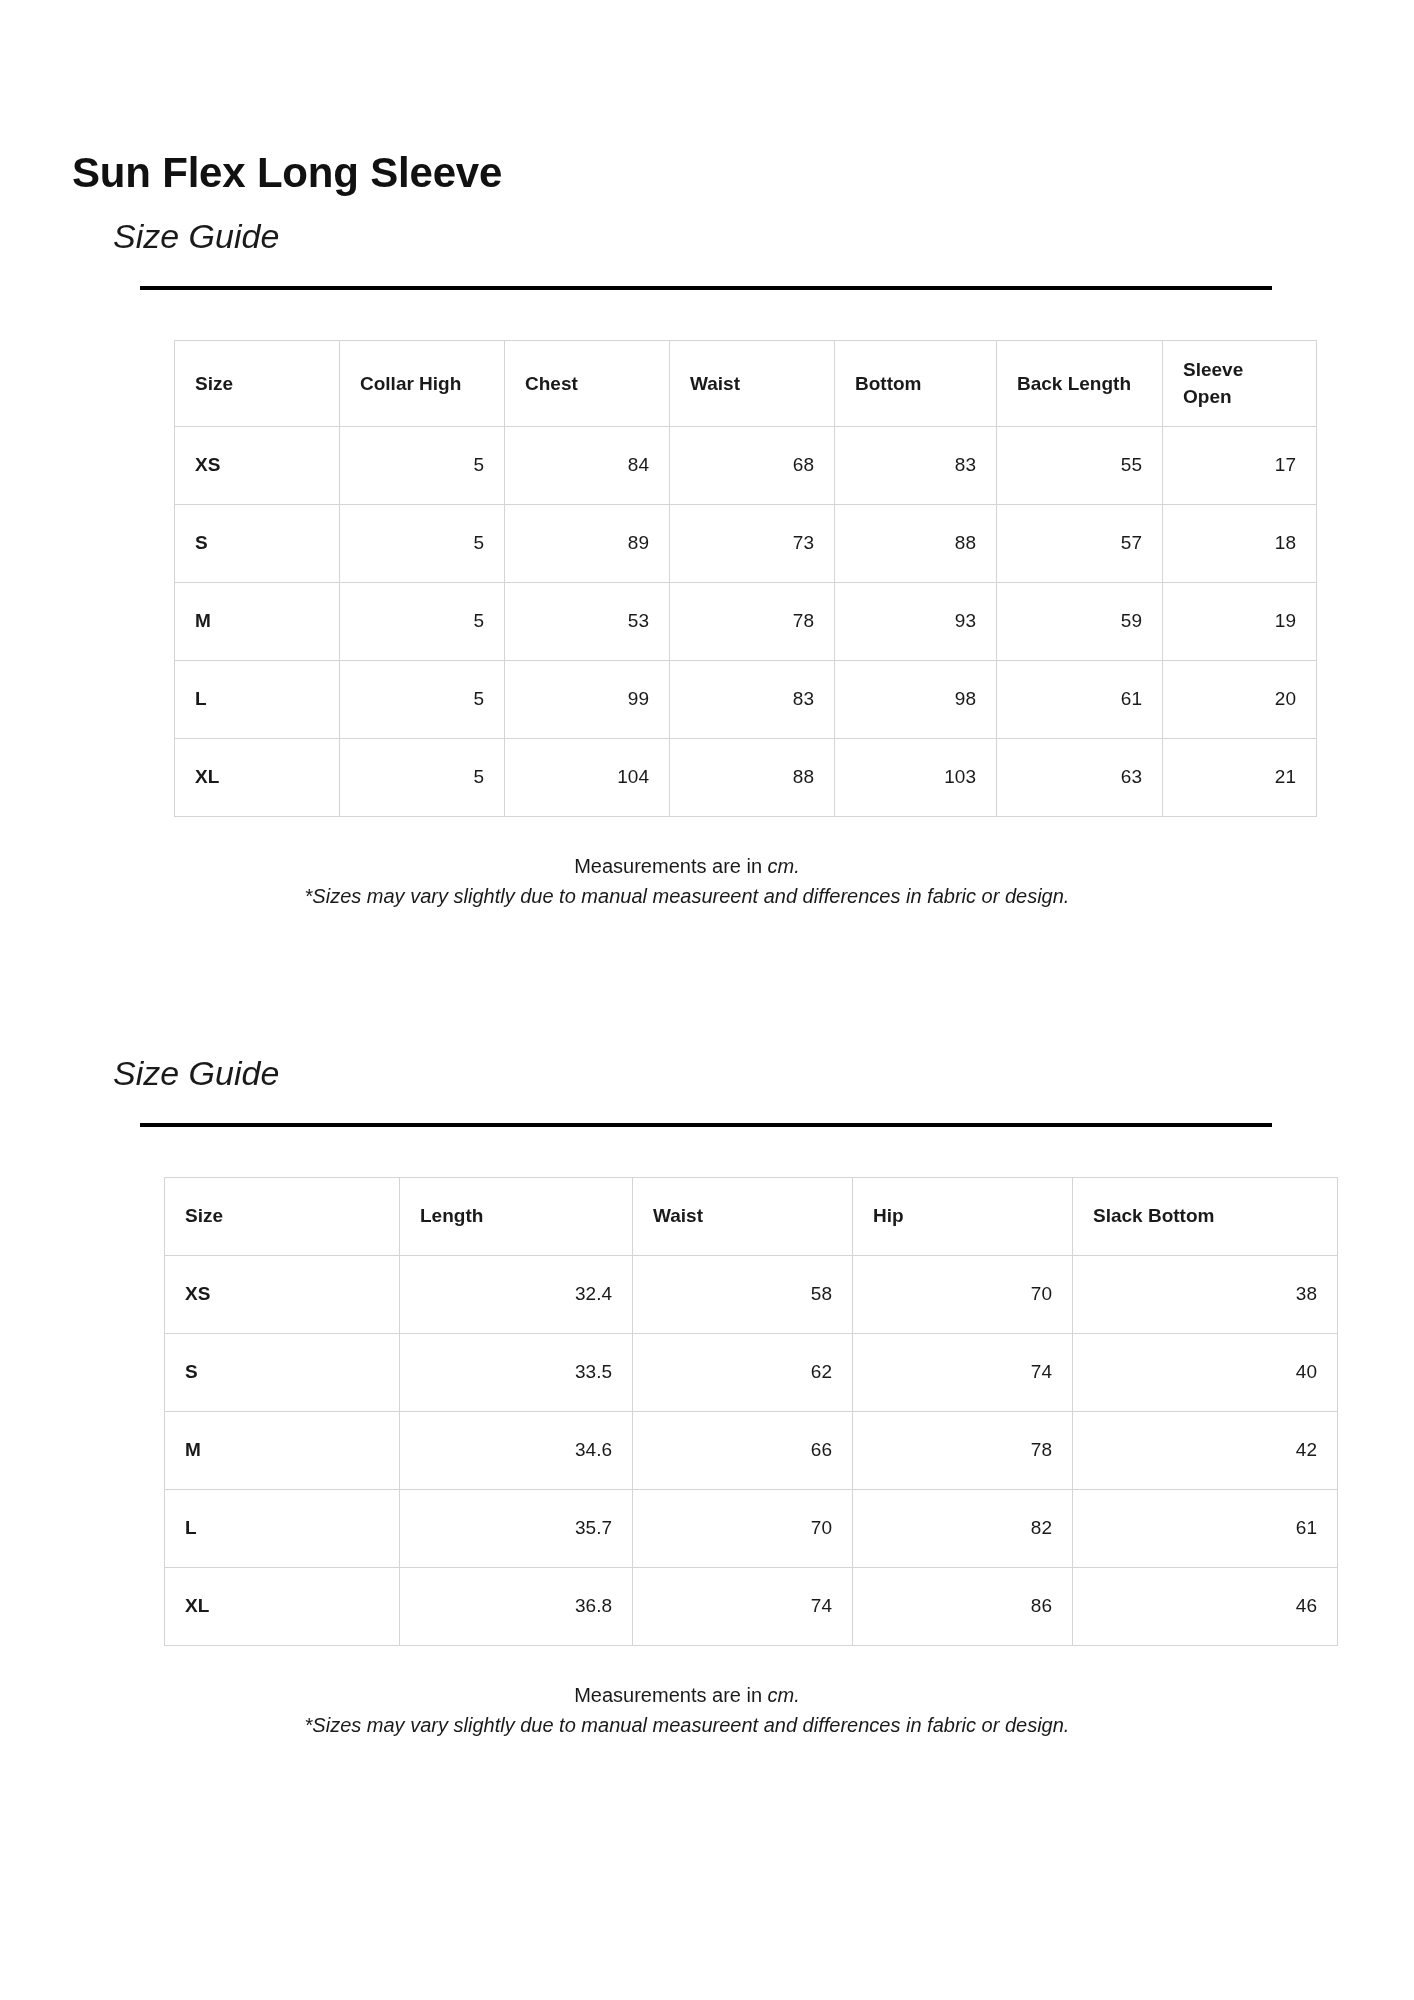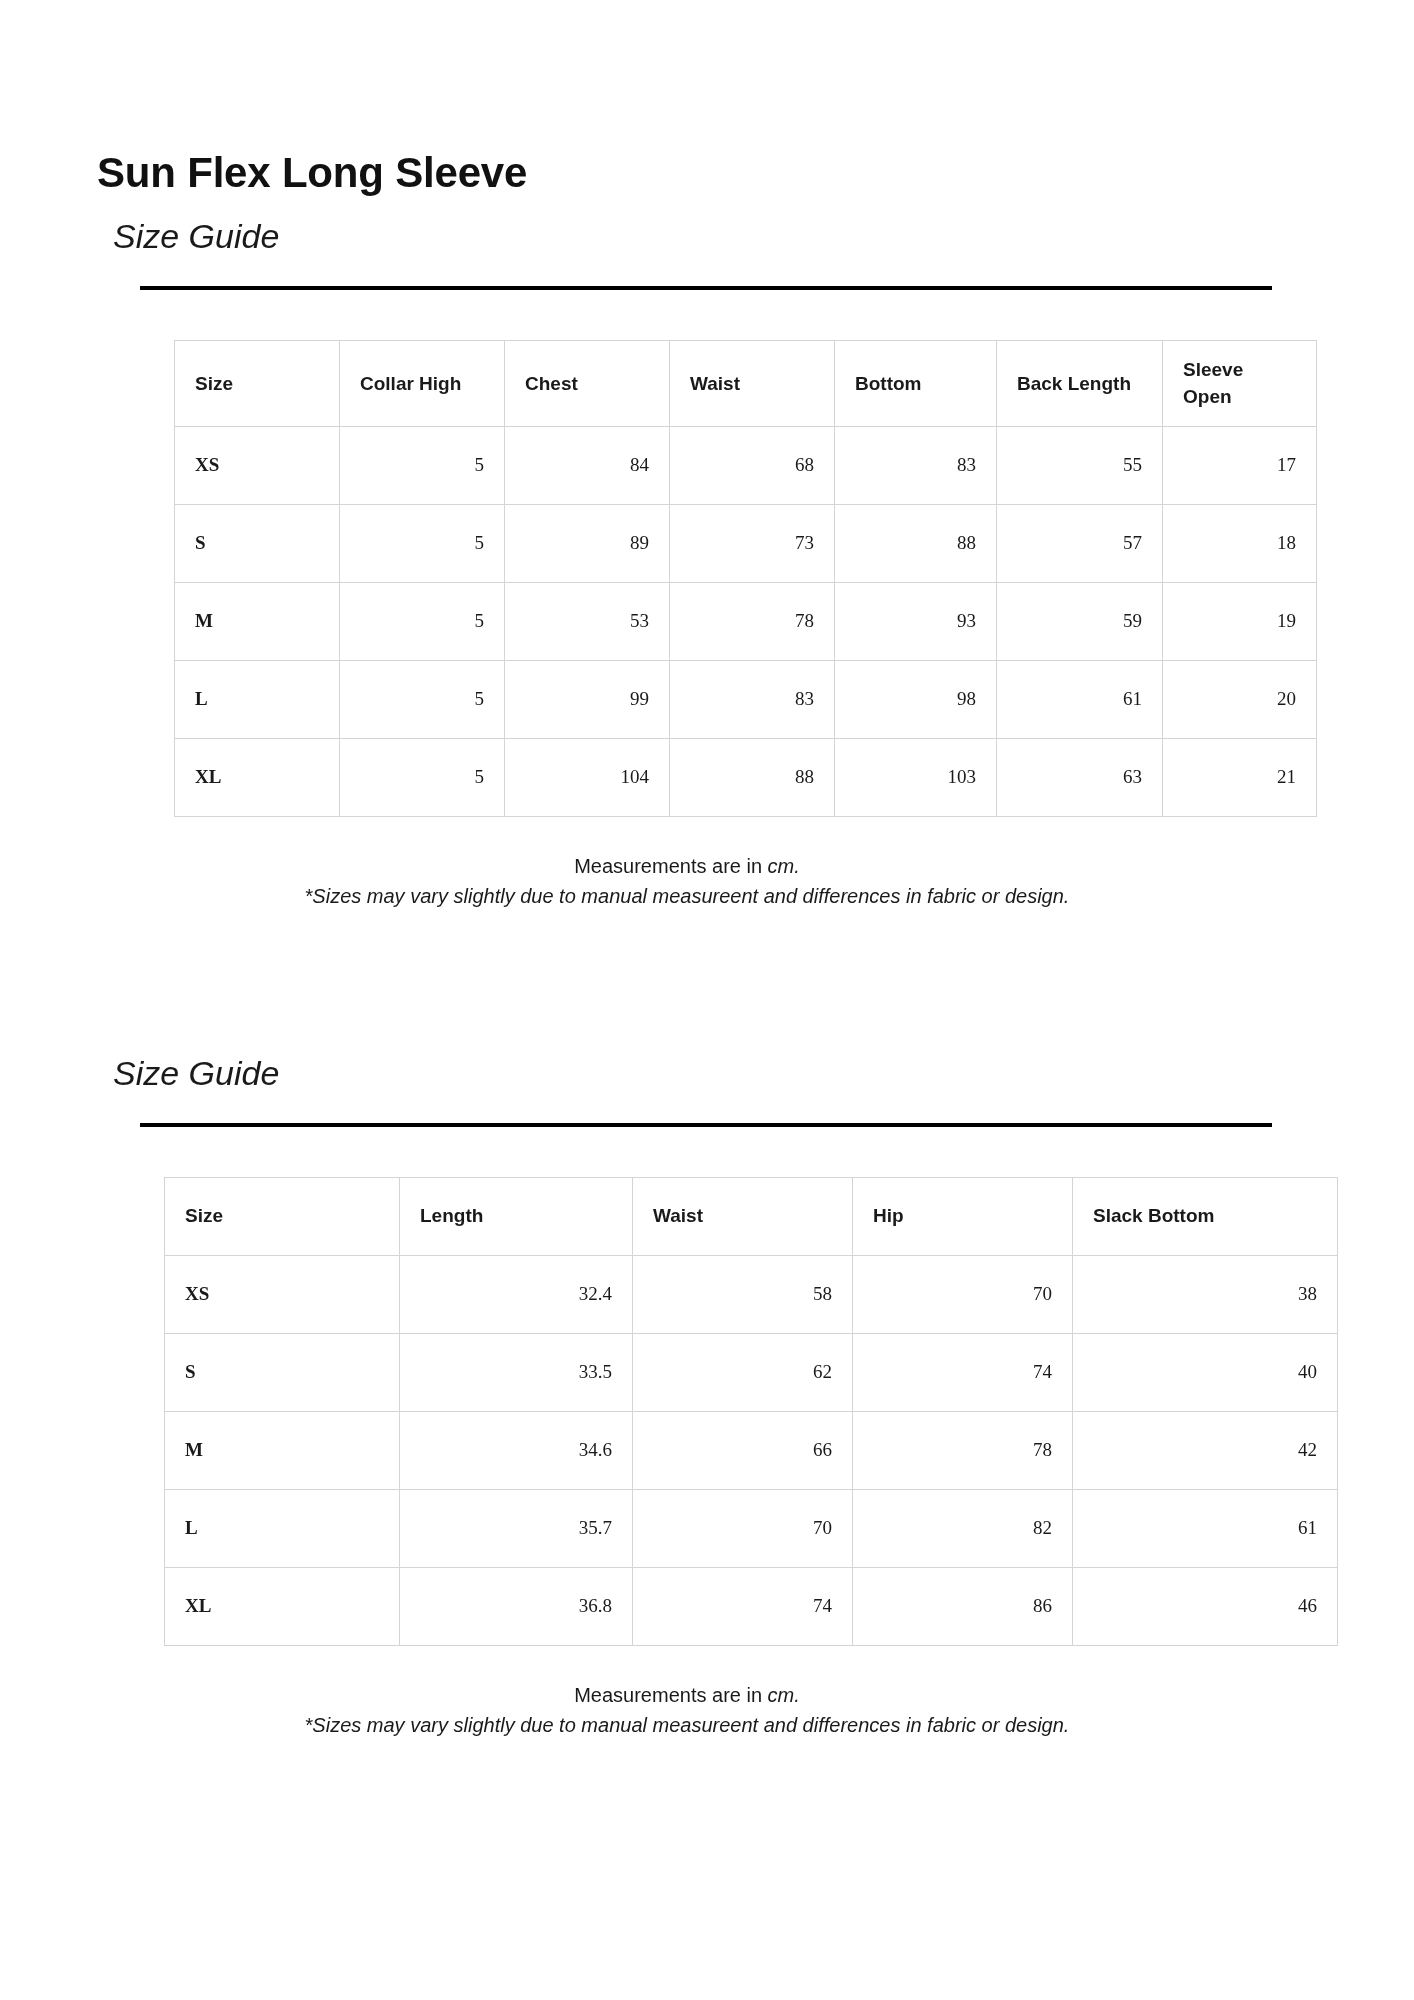--- a/index.html
+++ b/index.html
@@ -29,21 +29,21 @@
   #section-sleeve { top: 150px; }
   #section-skirt  { top: 1032px; }
 
   
   .product-title {
     font-size: 42px;
     font-weight: 700;
     letter-spacing: -0.2px;
     line-height: 1.08;
     color: #111111;
-    padding-left: 97px;
+    padding-left: 72px;
   }
 
   .size-guide-sub {
     font-size: 34px;
     font-weight: 400;
     font-style: italic;
     line-height: 1.15;
     color: #1a1a1a;
     padding-left: 113px;
     margin-top: 22px;
@@ -83,21 +83,20 @@
   table.size-table thead th {
     font-weight: 700;
     text-align: left;
     padding: 16px 20px;
     height: 78px;
   }
 
   table.size-table tbody td {
     height: 78px;
     padding: 4px 20px;
-    font-family: Liberation Serif, serif;
   }
 
   table.size-table tbody td.size-cell {
     font-weight: 700;
     text-align: left;
   }
 
   table.size-table tbody td.num-cell {
     text-align: right;
     font-weight: 400;

